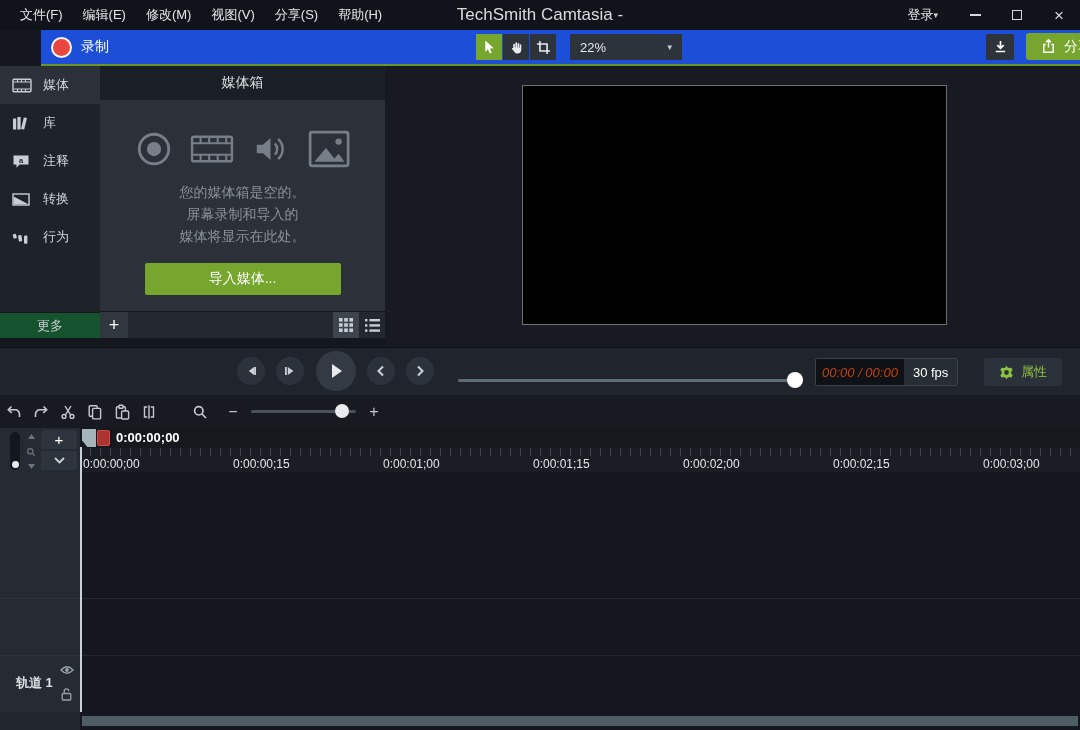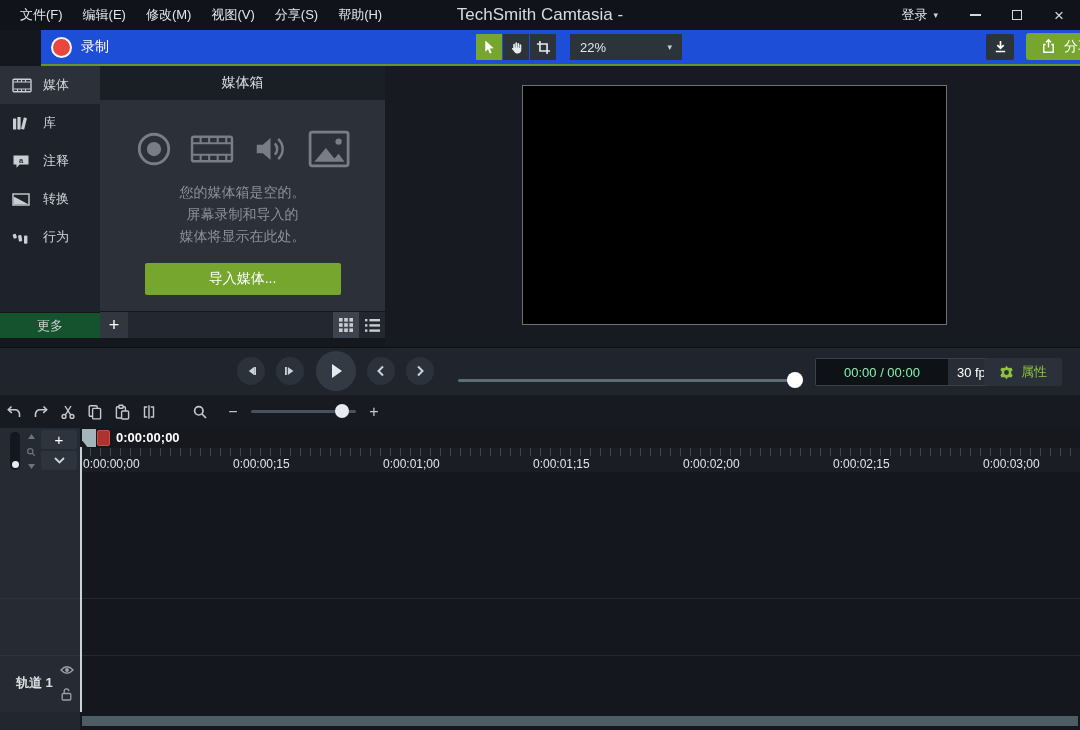--- a/index.html
+++ b/index.html
@@ -6,21 +6,21 @@
   body{width:1080px;height:730px;overflow:hidden;font-family:"Liberation Sans","DejaVu Sans",sans-serif;}
   .app{position:relative;width:1080px;height:730px;background:#14171d;}
   svg{display:block}
 
   
   .titlebar{position:absolute;top:0;left:0;width:1080px;height:30px;background:#101319;}
   .menus{position:absolute;left:10px;top:0;height:30px;display:flex;}
   .menu-item{padding:0 10px;line-height:30px;font-size:13px;color:#e4e7ea;cursor:default;}
   .win-title{position:absolute;left:50%;top:0;transform:translateX(-50%);line-height:30px;font-size:17px;color:#d8dbde;white-space:nowrap;}
   .title-right{position:absolute;right:0;top:0;height:30px;display:flex;align-items:center;}
-  .login{display:flex;align-items:center;gap:6px;color:#e4e7ea;font-size:13px;margin-right:16px;}
+  .login{display:flex;align-items:center;color:#e4e7ea;font-size:13px;margin-right:16px;}
   .caret{font-size:9px;color:#cdd1d5;}
   .win-btn{width:42px;height:30px;display:flex;align-items:center;justify-content:center;color:#d5d9dc;}
   .min-glyph{display:block;width:11px;height:2px;background:#d5d9dc;}
   .max-glyph{display:block;width:10px;height:10px;border:1.4px solid #d5d9dc;box-sizing:border-box;}
   .close-glyph{font-size:17px;line-height:17px;}
 
   
   .toolbar{position:absolute;top:30px;left:0;width:1080px;height:34px;background:#1d4ed8;border-bottom:2px solid #699427;margin-left:41px;}
   .record-btn{position:absolute;left:10px;top:4px;height:26px;display:flex;align-items:center;gap:9px;color:#fff;font-size:14px;}
   .rec-dot{width:17px;height:17px;border-radius:50%;background:#e8463e;border:2px solid #f6f7f8;box-sizing:content-box;}
@@ -57,21 +57,21 @@
   
   .controls{position:absolute;top:347px;left:0;width:1080px;height:48px;background:#20252d;border-top:1px solid #0c0f13;box-sizing:border-box;}
   .pb-btn{position:absolute;border-radius:50%;background:#2c323b;color:#ccd2d8;display:flex;align-items:center;justify-content:center;}
   .pb-small{width:28px;height:28px;top:9px;}
   .pb1{left:237px}.pb2{left:276px}.pb4{left:367px}.pb5{left:406px}
   .pb-play{width:40px;height:40px;top:3px;left:316px;background:#333a44;}
   .seek{position:absolute;left:458px;top:31px;width:345px;height:3px;}
   .seek-track{width:100%;height:3px;background:#5c6e73;border-radius:2px;}
   .seek-thumb{position:absolute;left:329px;top:-7px;width:16px;height:16px;border-radius:50%;background:#fff;}
   .time-box{position:absolute;left:815px;top:10px;height:26px;display:flex;border:1px solid #3a414a;border-radius:2px;overflow:hidden;}
-  .time{background:#0e1116;color:#86efac;font-size:13px;padding:0 28px;display:flex;align-items:center;}
+  .time{background:#0e1116;color:#c2410c;font-size:13px;padding:0 6px;display:flex;align-items:center;font-style:italic;}
   .fps{background:#272d35;color:#fff;font-size:13px;padding:0 9px;display:flex;align-items:center;}
   .props-btn{position:absolute;left:984px;top:10px;width:78px;height:28px;background:#2b313a;border:none;border-radius:3px;color:#8fc23f;font-size:13px;display:flex;align-items:center;justify-content:center;gap:7px;font-family:inherit;cursor:pointer;}
 
   
   .tl-toolbar{position:absolute;top:395px;left:0;width:1080px;height:33px;background:#171a20;display:flex;align-items:center;}
   .tbtn{width:27px;height:24px;display:flex;align-items:center;justify-content:center;color:#c3c9cf;}
   .mag{margin-left:24px;}
   .zoomout{margin-left:10px;width:20px;font-size:16px;}
   .tl-zoom-slider{position:relative;width:105px;height:3px;background:#4a535b;border-radius:2px;margin:0 8px;}
   .tl-zoom-thumb{position:absolute;left:84px;top:-6px;width:14px;height:14px;background:#e9ecee;border-radius:50%;}

